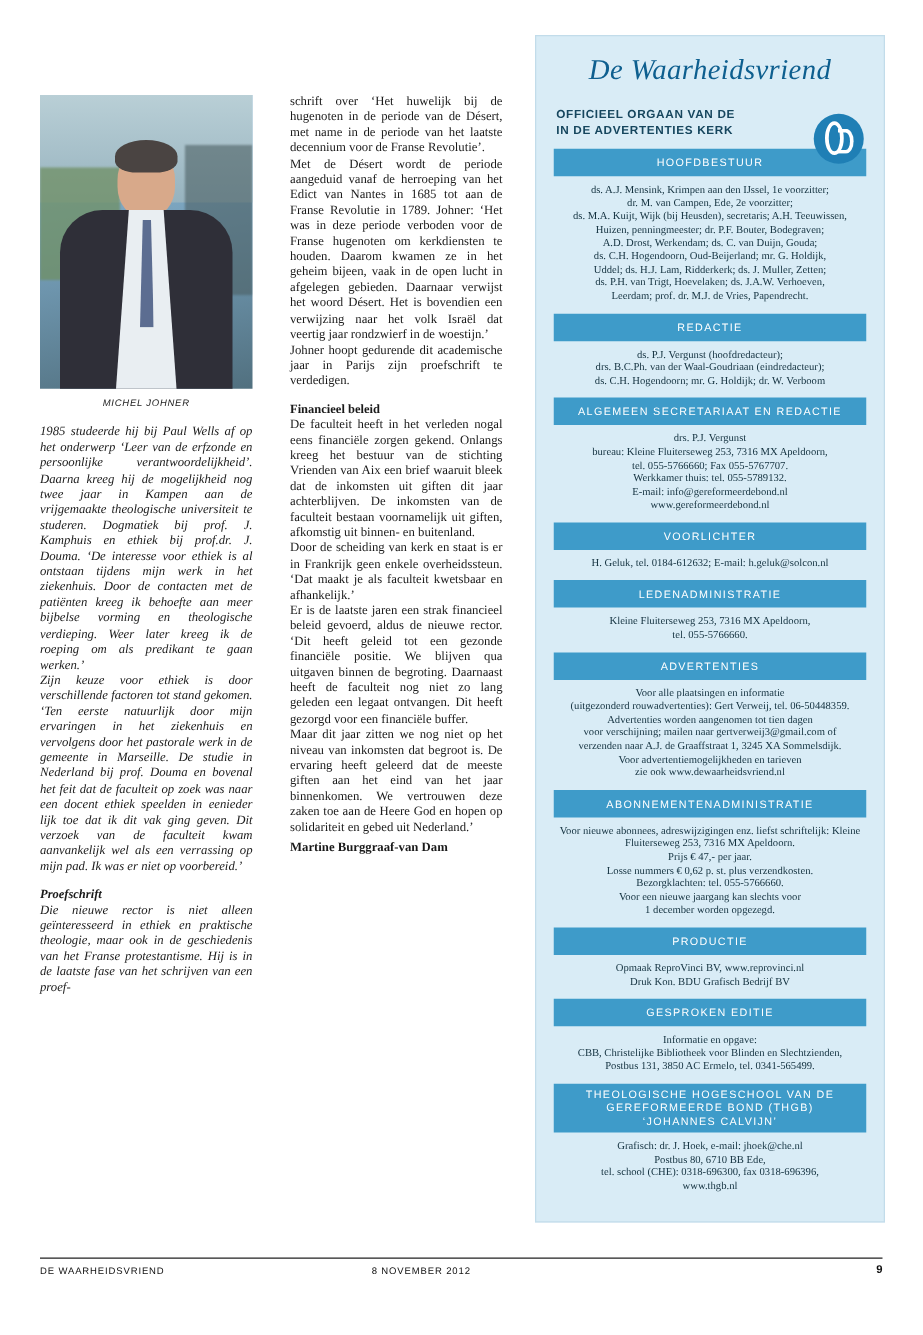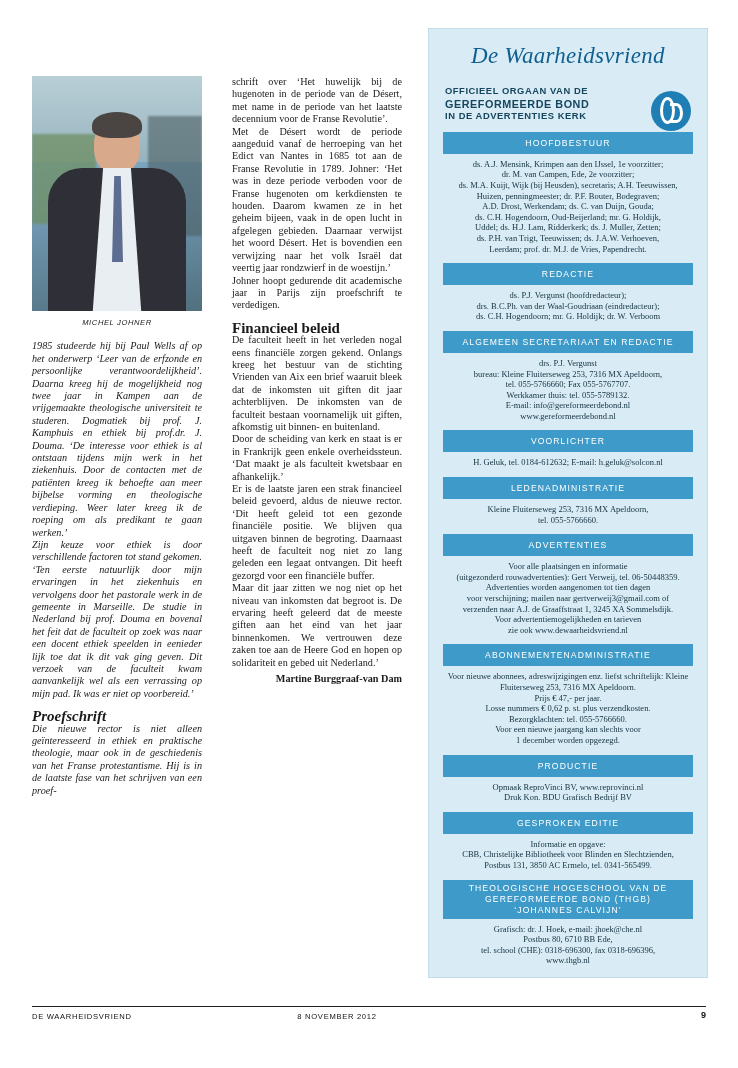--- a/index.html
+++ b/index.html
@@ -112,24 +112,23 @@
     letter-spacing: .6px;
     color: #222;
     margin-bottom: 11px;
   }
   p.para { margin: 0; text-indent: 0; }
   p.para + p.para { margin-top: 0; }
   .sub {
     font-weight: bold;
     margin-top: 10px;
     margin-bottom: 0;
-    font-size: 15px;
+    font-size: 10px;
   }
   .byline {
-    text-align: right;
     font-weight: bold;
     margin-top: 4px;
     font-size: 10.2px;
   }
 
   
   .panel {
     position: absolute;
     left: 428px;
     top: 28px;
@@ -245,41 +244,40 @@
       <p class="para">Maar dit jaar zitten we nog niet op het niveau van inkomsten dat begroot is. De ervaring heeft geleerd dat de meeste giften aan het eind van het jaar binnenkomen. We vertrouwen deze zaken toe aan de Heere God en hopen op solidariteit en gebed uit Nederland.’</p>
       <p class="byline">Martine Burggraaf-van Dam</p>
     </div>
   </div>
 
   <div class="panel">
     <div class="masthead">
       <div class="title">De Waarheidsvriend</div>
       <div class="sub1">
         <div>OFFICIEEL ORGAAN VAN DE</div>
-        <div class="big">GEREFORMEERDE BOND</div>
         <div>IN DE ADVERTENTIES KERK</div>
       </div>
       <div class="logo">
         <div class="g"></div>
         <div class="b"></div>
       </div>
     </div>
 
     <div id="sections">
         <div class="bar">
           <div>HOOFDBESTUUR</div>
         </div>
         <div class="blk">
           <div>ds. A.J. Mensink, Krimpen aan den IJssel, 1e voorzitter;</div>
           <div>dr. M. van Campen, Ede, 2e voorzitter;</div>
           <div>ds. M.A. Kuijt, Wijk (bij Heusden), secretaris; A.H. Teeuwissen, Huizen, penningmeester; dr. P.F. Bouter, Bodegraven;</div>
           <div>A.D. Drost, Werkendam; ds. C. van Duijn, Gouda;</div>
           <div>ds. C.H. Hogendoorn, Oud-Beijerland; mr. G. Holdijk,</div>
           <div>Uddel; ds. H.J. Lam, Ridderkerk; ds. J. Muller, Zetten;</div>
-          <div>ds. P.H. van Trigt, Teeuwissen; ds. J.A.W. Verhoeven,</div>
+          <div>ds. P.H. van Trigt, Hoevelaken; ds. J.A.W. Verhoeven,</div>
           <div>Leerdam; prof. dr. M.J. de Vries, Papendrecht.</div>
         </div>
         <div class="bar">
           <div>REDACTIE</div>
         </div>
         <div class="blk">
           <div>ds. P.J. Vergunst (hoofdredacteur);</div>
           <div>drs. B.C.Ph. van der Waal-Goudriaan (eindredacteur);</div>
           <div>ds. C.H. Hogendoorn; mr. G. Holdijk; dr. W. Verboom</div>
         </div>

